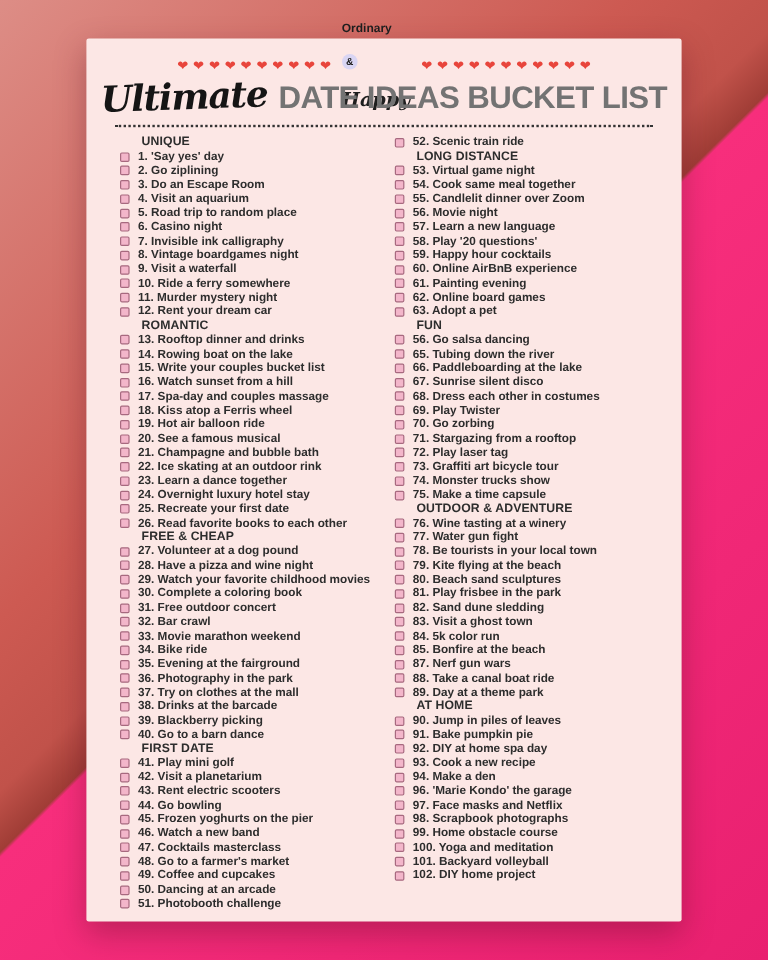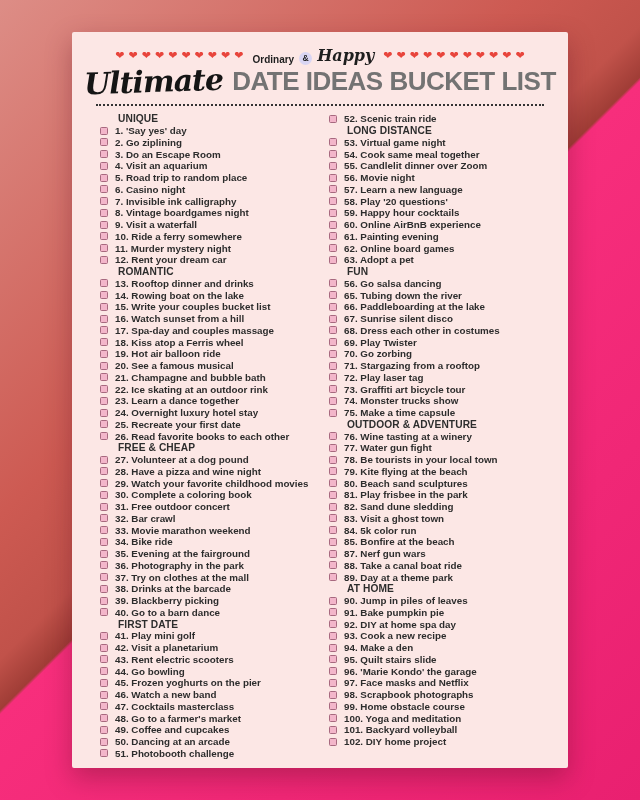--- a/index.html
+++ b/index.html
@@ -27,21 +27,21 @@
   }
   .card{
     position:absolute;left:72px;top:32px;width:496px;height:736px;
     background:var(--card-pink);
     border-radius:2px;
     box-shadow:0 10px 26px rgba(90,15,35,.35);
   }
   .hearts-row{display:flex;justify-content:center;align-items:center;margin-top:16px;height:14px;}
   .hearts{display:flex;gap:4px;font-size:11px;line-height:1;color:var(--heart-red);}
   .hearts span{display:inline-block;}
-  .brand{display:flex;align-items:flex-end;gap:5px;margin:0 9px;font-size:10px;font-weight:bold;color:#1e1e1e;white-space:nowrap;}
+  .brand{display:flex;align-items:flex-start;gap:15px;margin:0 9px;font-size:10px;font-weight:bold;color:#1e1e1e;white-space:nowrap;flex-direction:column;}
   .brand .amp{
     display:inline-flex;align-items:center;justify-content:center;
     width:13px;height:13px;border-radius:50%;
     background:var(--amp-badge-lavender);font-size:8.5px;
   }
   .brand .script{font-family:"DejaVu Serif",serif;font-style:italic;font-size:16px;}
   .title-row{display:flex;justify-content:center;align-items:center;gap:9px;margin-top:1px;height:37px;}
   .title-script{
     font-family:"DejaVu Serif",serif;font-style:italic;font-weight:bold;
     font-size:30px;color:#151515;letter-spacing:-1px;transform:rotate(-2deg);
@@ -485,24 +485,20 @@
         <div class="row">
           <span class="cb"></span>
           <span>93. Cook a new recipe</span>
         </div>
         <div class="row">
           <span class="cb"></span>
           <span>94. Make a den</span>
         </div>
         <div class="row">
           <span class="cb"></span>
-          <span>95. Quilt stairs slide</span>
-        </div>
-        <div class="row">
-          <span class="cb"></span>
           <span>96. 'Marie Kondo' the garage</span>
         </div>
         <div class="row">
           <span class="cb"></span>
           <span>97. Face masks and Netflix</span>
         </div>
         <div class="row">
           <span class="cb"></span>
           <span>98. Scrapbook photographs</span>
         </div>

